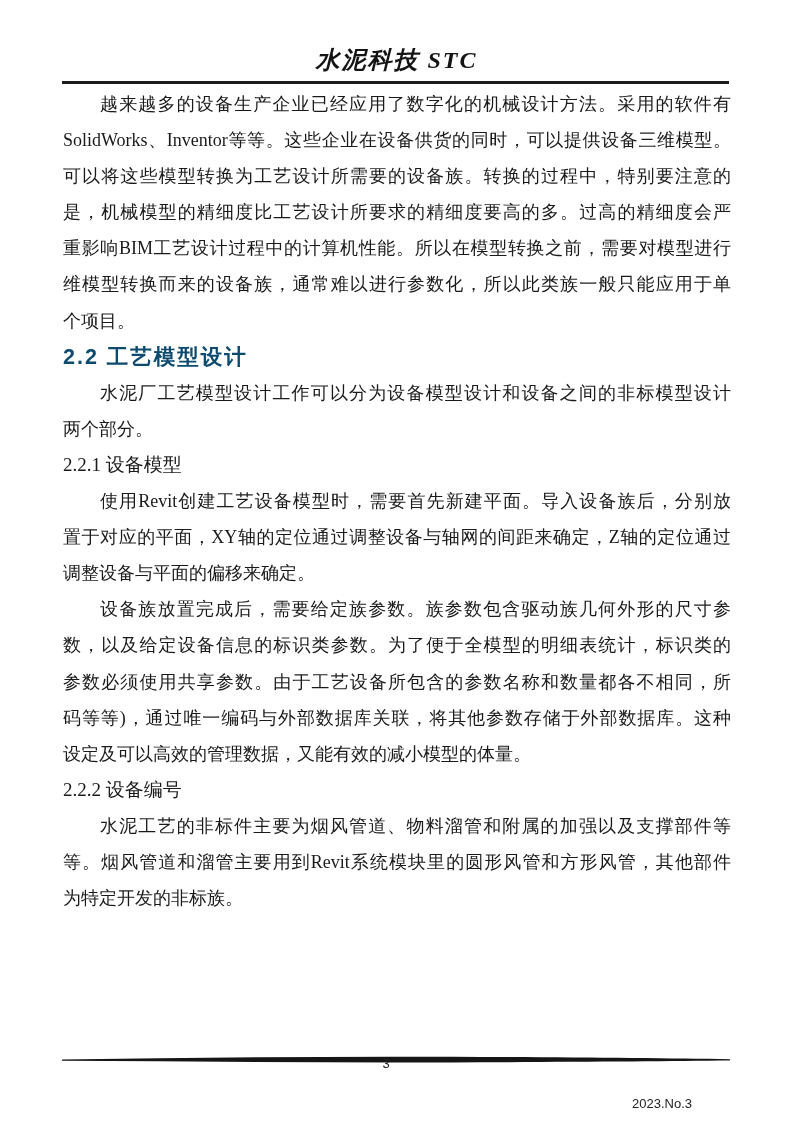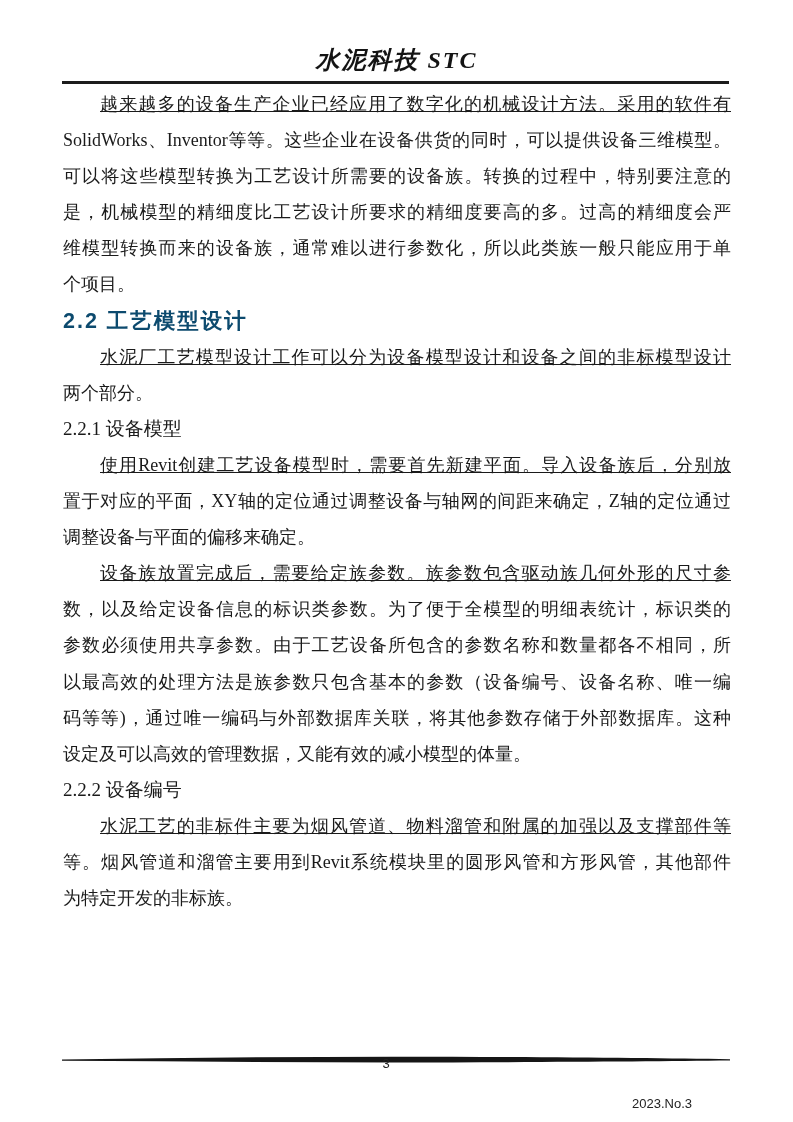--- a/index.html
+++ b/index.html
@@ -45,21 +45,21 @@
     line-height: 36.1px;
     font-size: 18px;
     text-align: left;
     color: #1a1a1a;
   }
   .line.just {
     text-align: justify;
     text-align-last: justify;
   }
   .ind1 { text-indent: 18px; }
-  .ind2 { text-indent: 37px; text-decoration: underline; }
+  .ind2 { text-indent: 37px; }
   .numbered-item { font-size: 19px; }
   .section-heading {
     font-family: "Liberation Sans", "DejaVu Sans", sans-serif;
     font-weight: bold;
     font-size: 21.5px;
     letter-spacing: 2px;
     color: #0c4a6e;
   }
   .subsection-heading { font-size: 19px; }
   
@@ -96,33 +96,33 @@
 
   <div class="journal-title">水泥科技 STC</div>
 
   <div class="header-rule"></div>
 
   <div class="content">
       <div class="line body-line ind2 just">越来越多的设备生产企业已经应用了数字化的机械设计方法。采用的软件有</div>
       <div class="line body-line ind0 just">SolidWorks、Inventor等等。这些企业在设备供货的同时，可以提供设备三维模型。</div>
       <div class="line body-line ind0 just">可以将这些模型转换为工艺设计所需要的设备族。转换的过程中，特别要注意的</div>
       <div class="line body-line ind0 just">是，机械模型的精细度比工艺设计所要求的精细度要高的多。过高的精细度会严</div>
+      <div class="line body-line ind0 just">重影响BIM工艺设计过程中的计算机性能。所以在模型转换之前，需要对模型进行</div>
       <div class="line body-line ind0 just">维模型转换而来的设备族，通常难以进行参数化，所以此类族一般只能应用于单</div>
       <div class="line body-line ind0">个项目。</div>
       <div class="line section-heading ind0">2.2 工艺模型设计</div>
       <div class="line body-line ind2 just">水泥厂工艺模型设计工作可以分为设备模型设计和设备之间的非标模型设计</div>
       <div class="line body-line ind0">两个部分。</div>
       <div class="line subsection-heading ind0">2.2.1 设备模型</div>
       <div class="line body-line ind2 just">使用Revit创建工艺设备模型时，需要首先新建平面。导入设备族后，分别放</div>
       <div class="line body-line ind0 just">置于对应的平面，XY轴的定位通过调整设备与轴网的间距来确定，Z轴的定位通过</div>
       <div class="line body-line ind0">调整设备与平面的偏移来确定。</div>
       <div class="line body-line ind2 just">设备族放置完成后，需要给定族参数。族参数包含驱动族几何外形的尺寸参</div>
       <div class="line body-line ind0 just">数，以及给定设备信息的标识类参数。为了便于全模型的明细表统计，标识类的</div>
       <div class="line body-line ind0 just">参数必须使用共享参数。由于工艺设备所包含的参数名称和数量都各不相同，所</div>
-      <div class="line body-line ind0 just">以最高效的处理方法是族参数只包含基本的参数（设备编号、设备名称、唯一编</div>
       <div class="line body-line ind0 just">码等等)，通过唯一编码与外部数据库关联，将其他参数存储于外部数据库。这种</div>
       <div class="line body-line ind0">设定及可以高效的管理数据，又能有效的减小模型的体量。</div>
       <div class="line subsection-heading ind0">2.2.2 设备编号</div>
       <div class="line body-line ind2 just">水泥工艺的非标件主要为烟风管道、物料溜管和附属的加强以及支撑部件等</div>
       <div class="line body-line ind0 just">等。烟风管道和溜管主要用到Revit系统模块里的圆形风管和方形风管，其他部件</div>
       <div class="line body-line ind0">为特定开发的非标族。</div>
     </div>
 
   <div class="footer-rule">
     <svg width="668" height="9" viewBox="0 0 668 9" xmlns="http://www.w3.org/2000/svg">

